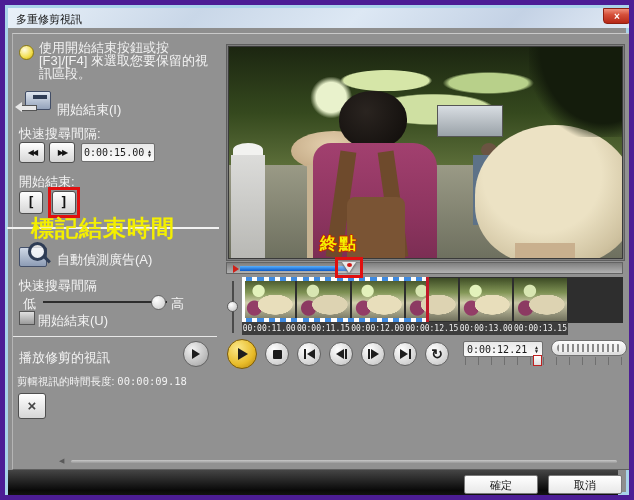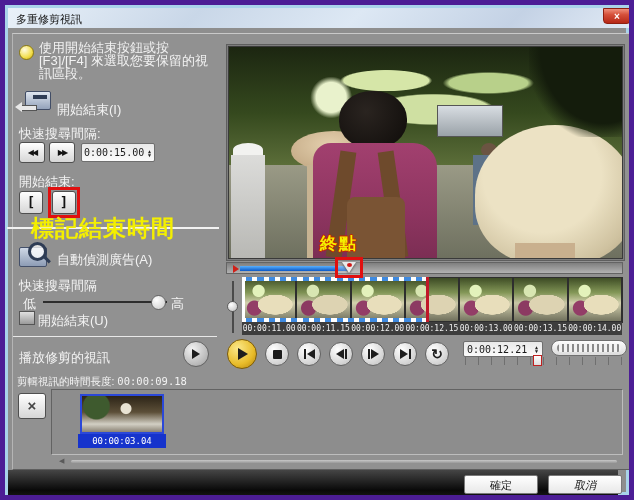--- a/index.html
+++ b/index.html
@@ -207,24 +207,20 @@
         <div class="fs-time">00:00:12.15</div>
       </div>
     <div class="fs-cell">
         <div class="thumb"></div>
         <div class="fs-time">00:00:13.00</div>
       </div>
     <div class="fs-cell">
         <div class="thumb"></div>
         <div class="fs-time">00:00:13.15</div>
       </div>
-    <div class="fs-cell">
-        <div class="thumb"></div>
-        <div class="fs-time">00:00:14.00</div>
-      </div>
   </div>
 
   <div class="abs" style="left:237px;top:272px;width:185px;height:45px;box-sizing:border-box;
        border-top:4px solid;border-bottom:4px solid;border-left:3px solid;
        border-image:repeating-linear-gradient(90deg,#ffffff 0 5px,#3f8ae0 5px 11px) 4;pointer-events:none;"></div>
   <div class="abs" style="left:421px;top:272px;width:3px;height:45px;background:#c01828;z-index:5;"></div>
 
   <div class="abs t-btn t-play" style="left:222px;top:334px;">
       <div class="tri-r big"></div>
     </div>
@@ -259,29 +255,22 @@
       </span>
   </div>
   <div class="abs" style="left:546px;top:335px;width:76px;height:16px;border-radius:8px;background:linear-gradient(180deg,#fdfdfd,#dcdcdc);border:1px solid #6f6f6f;box-sizing:border-box;overflow:hidden;">
     <div style="position:absolute;left:5px;top:3px;right:5px;bottom:3px;background:repeating-linear-gradient(90deg,#8a8a8a 0 2px,#f2f2f2 2px 5px);border-radius:5px;"></div>
   </div>
 
   <div class="abs" style="left:460px;top:352px;width:162px;height:8px;background:repeating-linear-gradient(90deg,#6f6f6f 0 1px,rgba(0,0,0,0) 1px 13px);"></div>
   <div class="abs" style="left:528px;top:350px;width:9px;height:11px;background:linear-gradient(180deg,#fff,#ddd);border:1px solid #c02020;box-sizing:border-box;"></div>
 
   <div class="abs small-btn" style="left:13px;top:388px;width:28px;height:26px;font-size:15px;font-weight:bold;line-height:24px;color:#444;"><span>×</span></div>
-  <div class="abs" style="left:46px;top:384px;width:572px;height:66px;background:#8d8d8d;border-top:1px solid #636363;border-left:1px solid #636363;border-bottom:1px solid #bdbdbd;border-right:1px solid #bdbdbd;box-sizing:border-box;">
-    <div class="abs" style="left:28px;top:4px;width:84px;height:40px;border:2px solid #2b48d8;box-sizing:border-box;background:
-        radial-gradient(circle at 18% 28%,#3e5a2e 0 18%,rgba(0,0,0,0) 20%),
-        radial-gradient(circle at 55% 35%,#e8e2d2 0 10%,rgba(0,0,0,0) 12%),
-        linear-gradient(180deg,#2c2417 0%,#5c4f38 45%,#d2cfc4 78%,#8a8274 100%);cursor:pointer;"></div>
-    <div class="abs" style="left:26px;top:44px;width:88px;height:14px;background:#1633cc;color:#fff;font-family:'DejaVu Sans Mono',monospace;font-size:9px;text-align:center;line-height:14px;">00:00:03.04</div>
-  </div>
 
   <div class="abs" style="left:54px;top:452px;color:#5a5a5a;font-size:7px;cursor:pointer;"><span>◀</span></div>
   <div class="abs" style="left:66px;top:455px;width:546px;height:3px;background:linear-gradient(180deg,#c8c8c8,#9a9a9a);border-radius:2px;"></div>
 
   <div class="abs footer">
     <div class="f-btn" style="left:456px;">確定</div>
-    <div class="f-btn" style="left:540px;font-style:italic;">取消</div>
+    <div class="f-btn" style="left:540px;">取消</div>
   </div>
 
 </div>
 
 </body></html>

